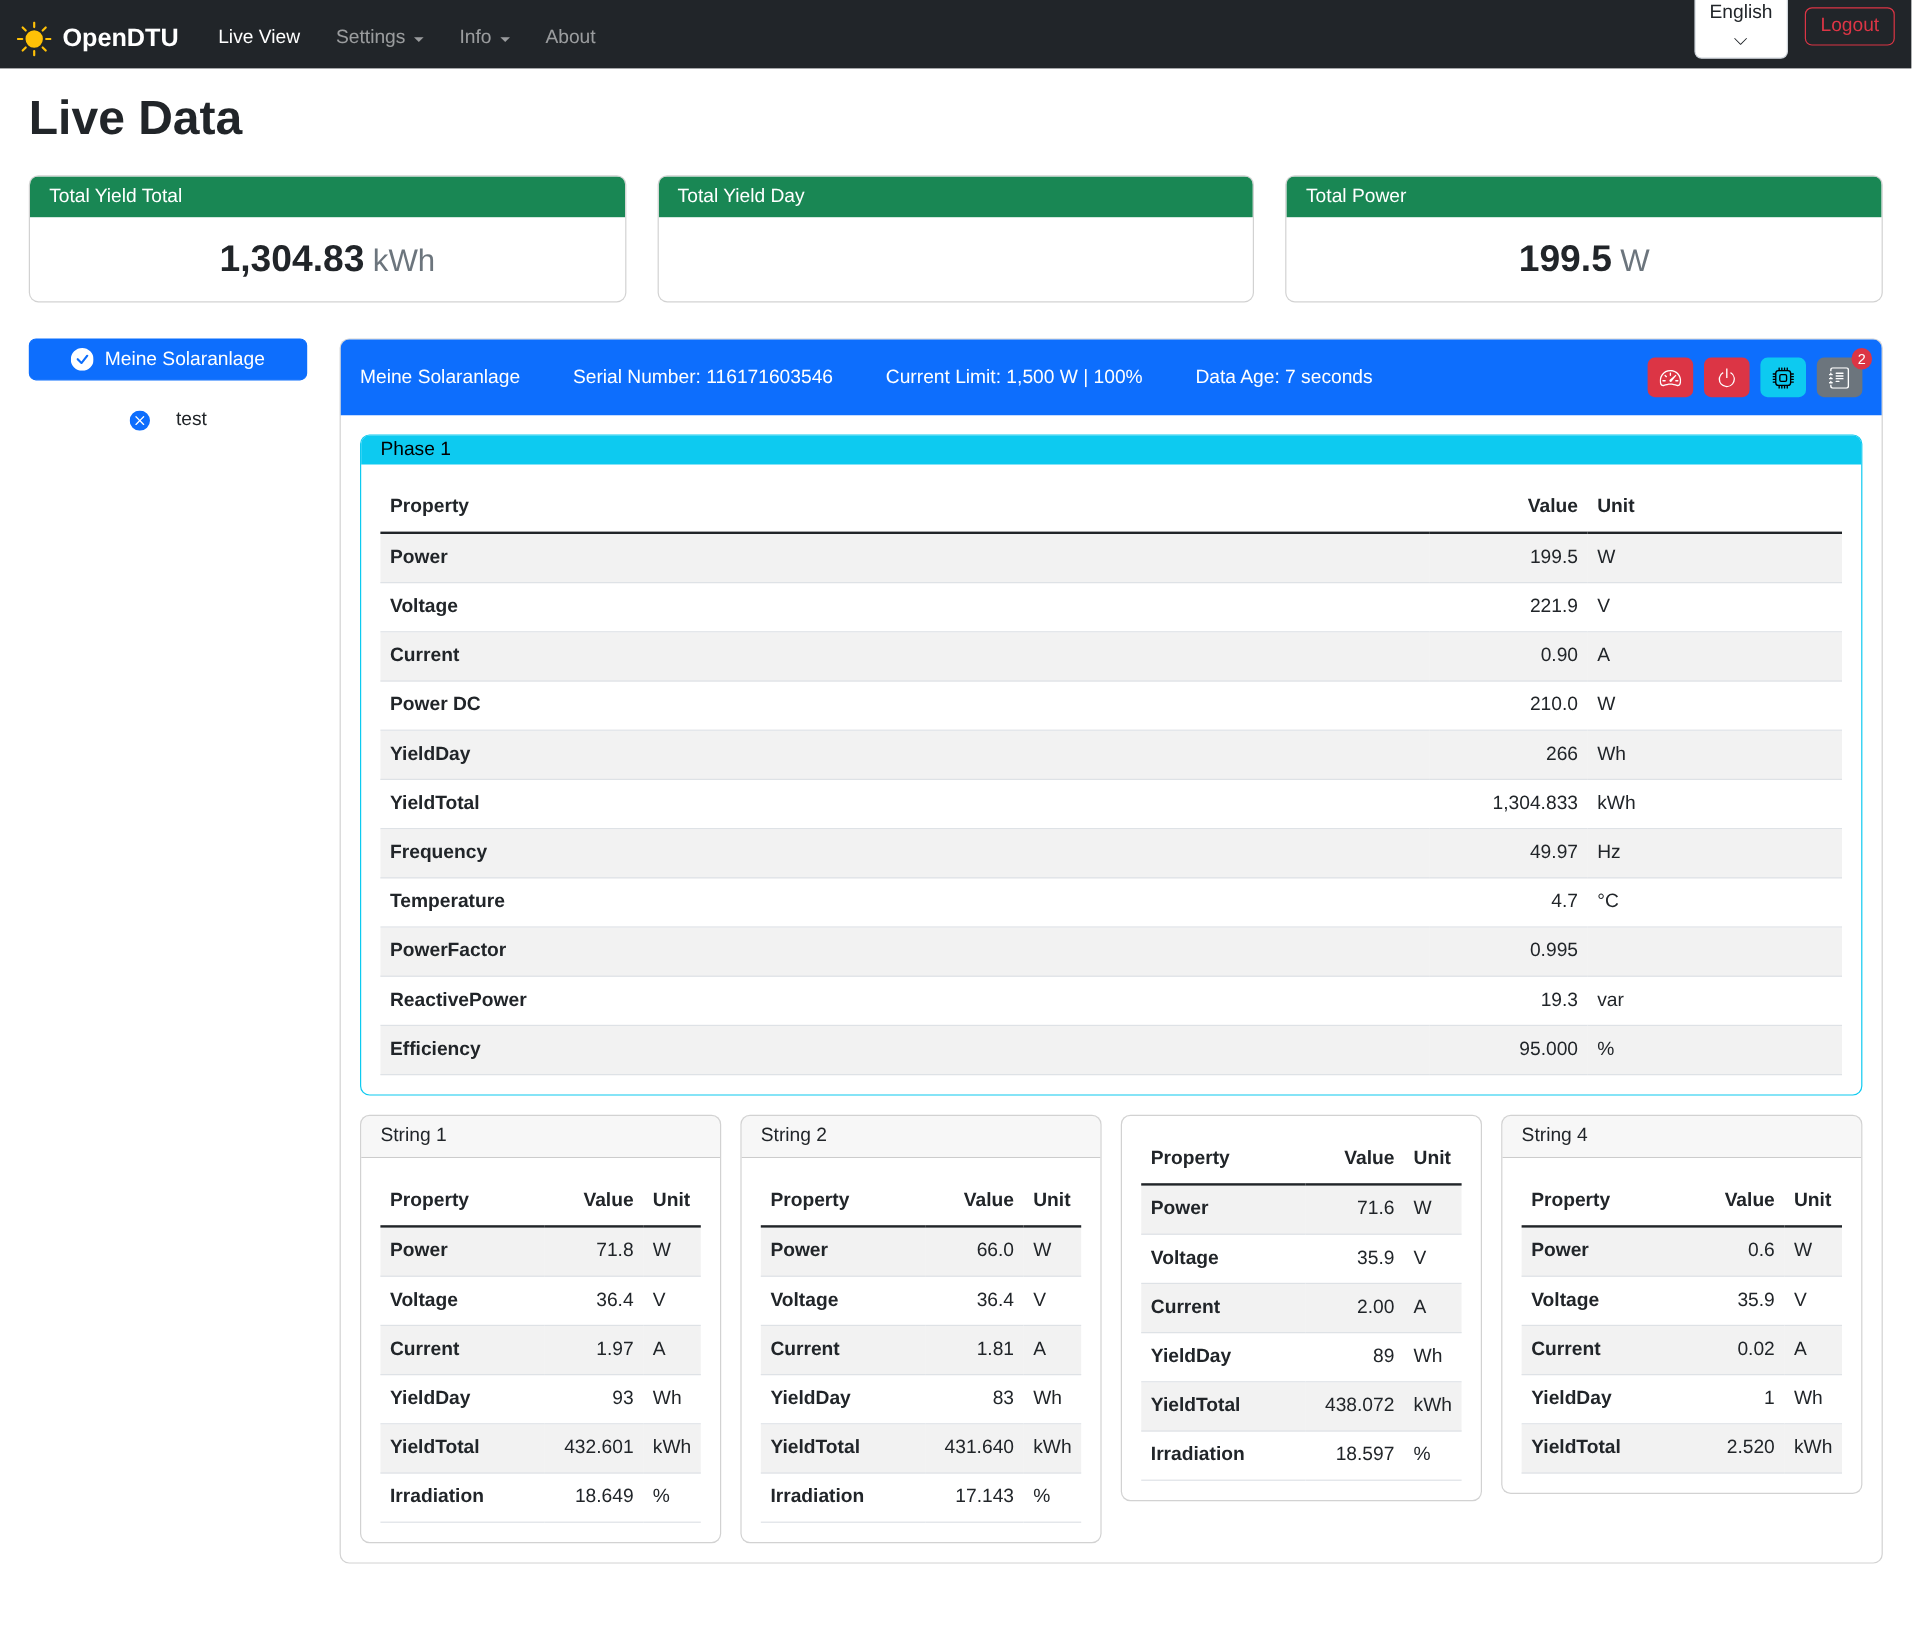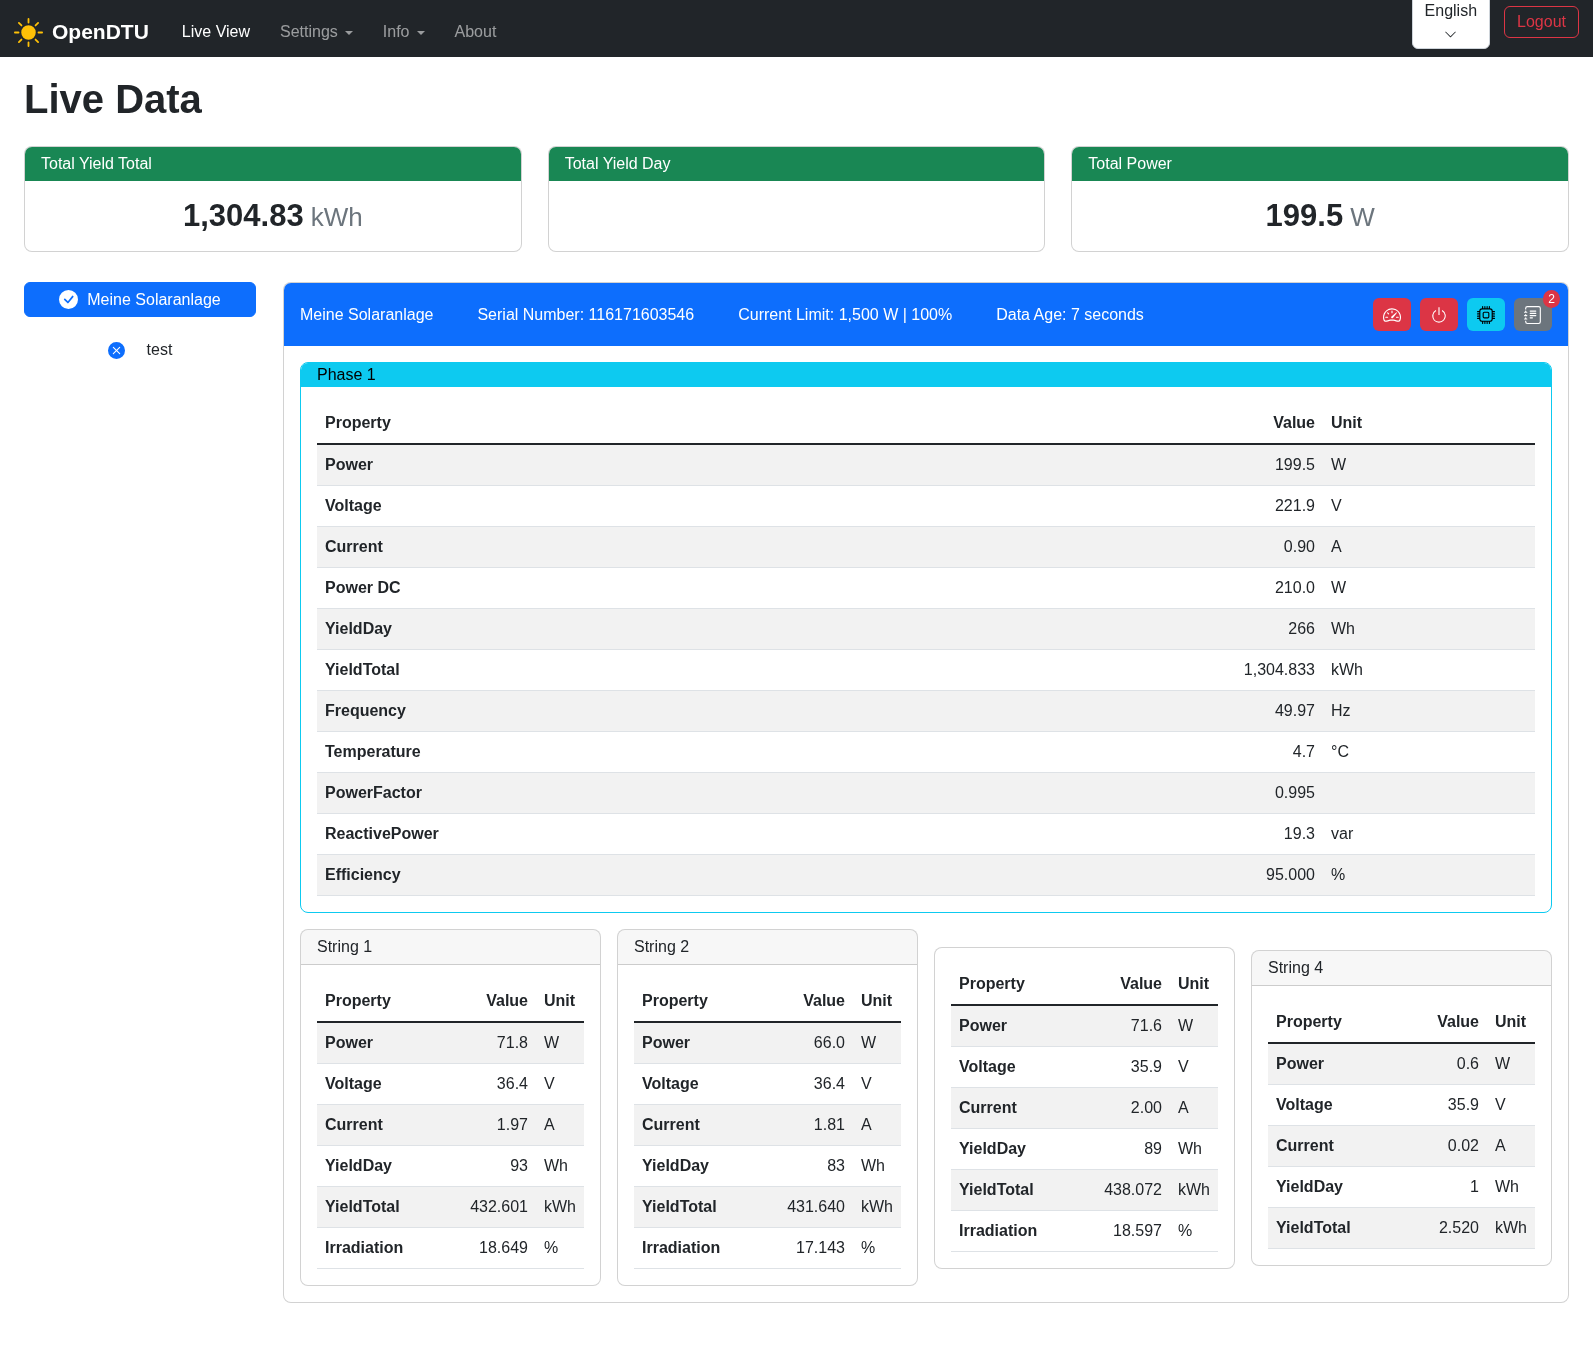--- a/index.html
+++ b/index.html
@@ -116,21 +116,21 @@
   th.cell-val, td.cell-val { text-align: right; font-weight: 400; }
   th.cell-unit, td.cell-unit { text-align: left; font-weight: 400; }
   .data-table thead th.cell-val { font-weight: 700; }
   .data-table thead th.cell-unit { font-weight: 700; }
   .phase-table .cell-val { width: 132px; }
   .phase-table .cell-unit { width: 212px; }
   .string-table .cell-val { width: 82px; }
   .string-table .cell-unit { width: 46px; }
 
   
-  .strings-row { display: flex; gap: 16px; margin-top: 16px; align-items: center; }
+  .strings-row { display: flex; gap: 16px; margin-top: 16px; align-items: flex-start; }
   .string-card { flex: 1; }
   .string-header {
     background: rgba(0,0,0,.03); border-bottom: 1px solid rgba(0,0,0,.175);
     padding: 8px 16px; font-size: 16px; border-radius: 7px 7px 0 0; color: #212529;
   }
 </style>
 </head>
 <body>
 
 <nav class="navbar">

